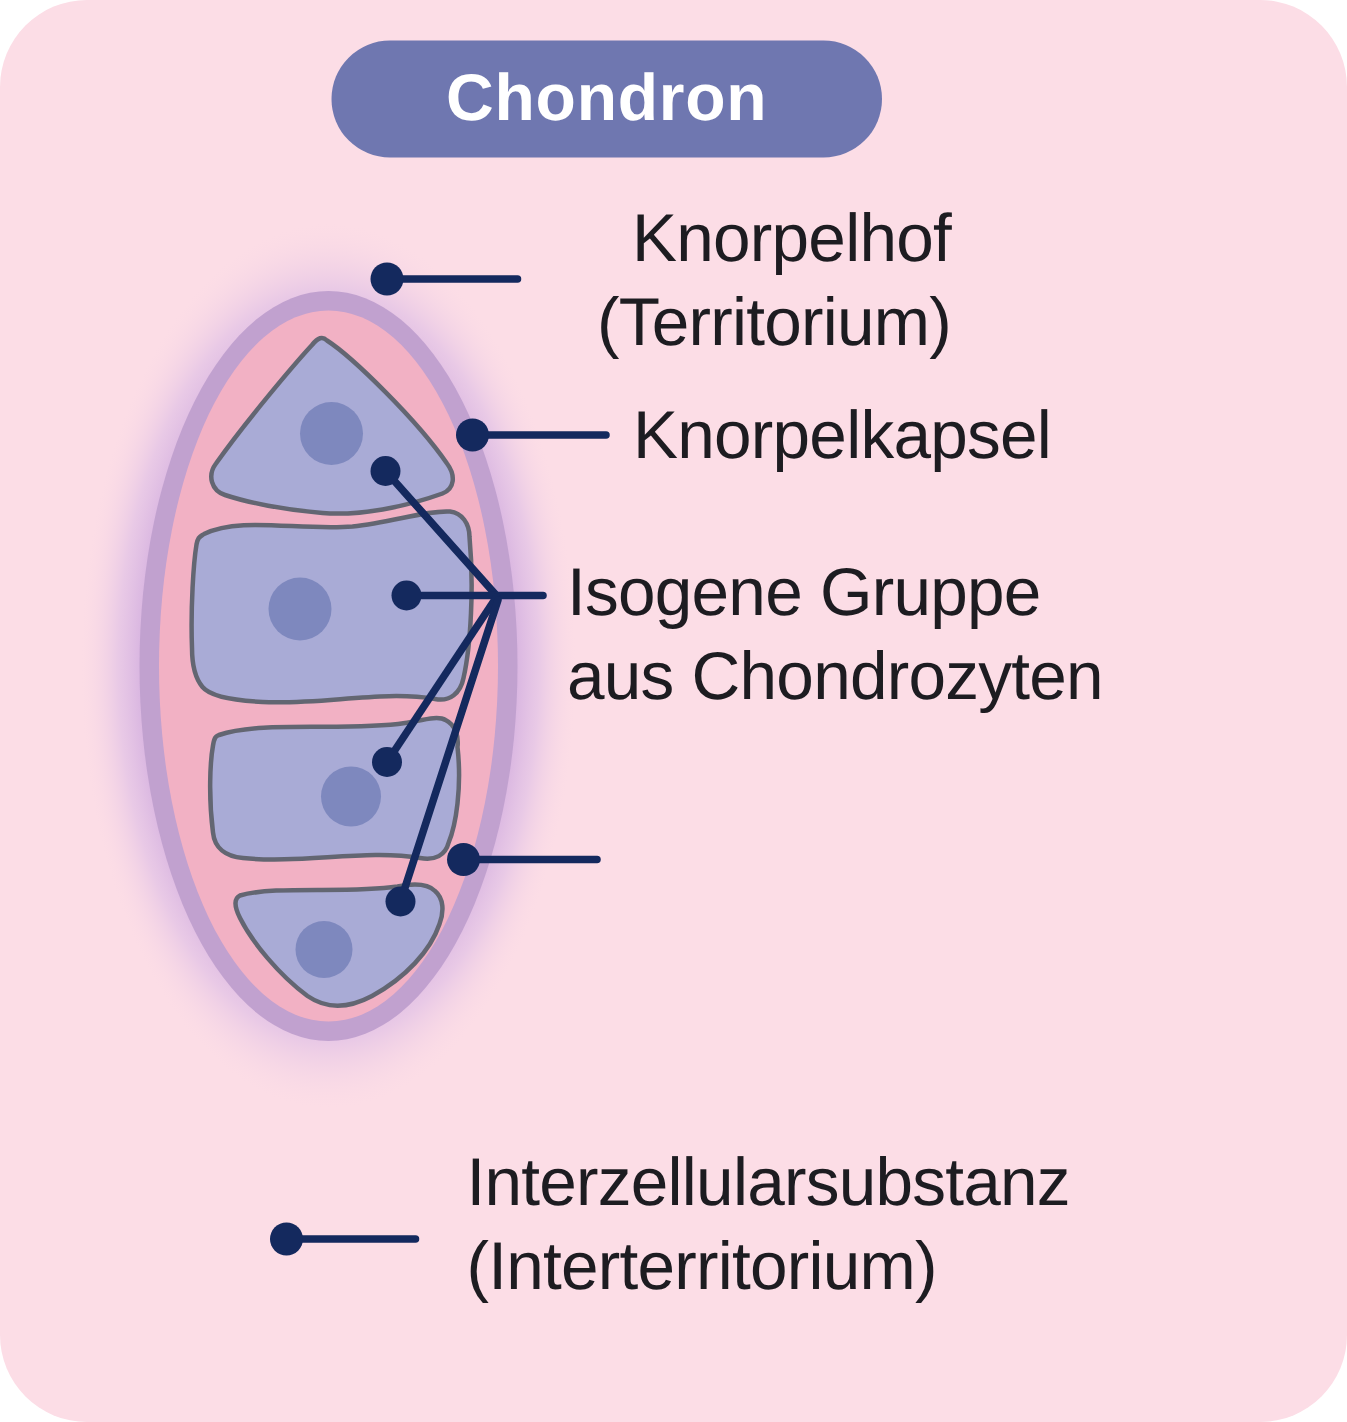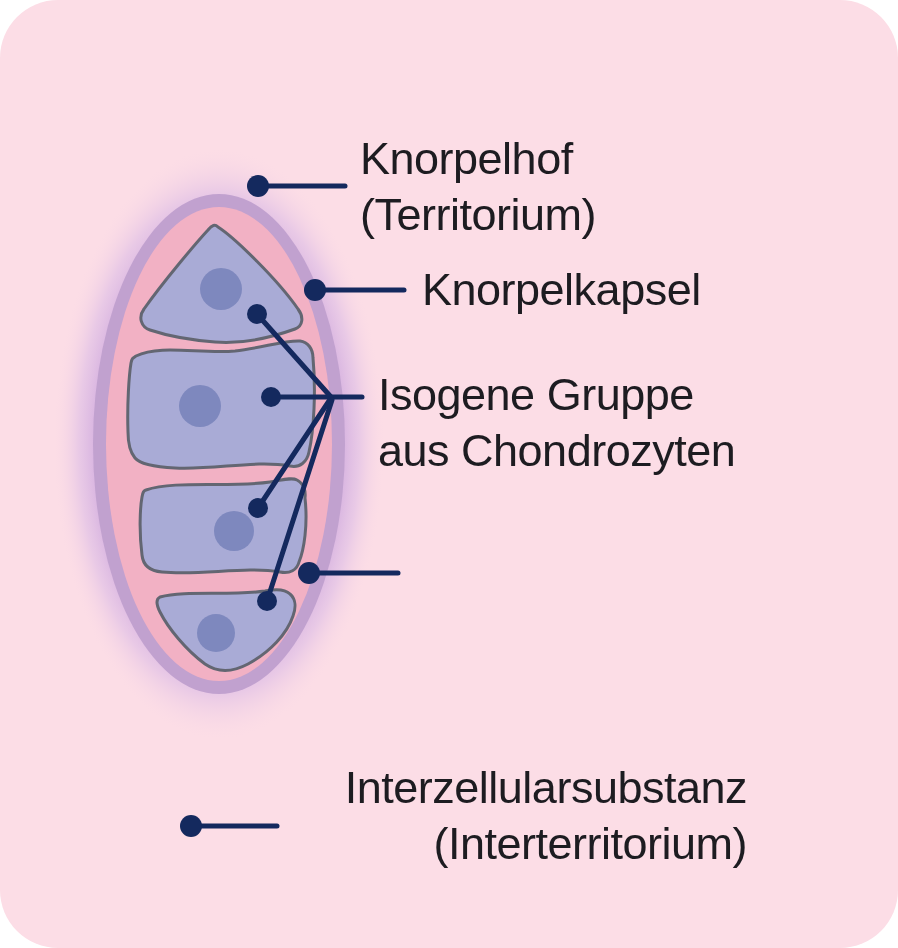--- a/index.html
+++ b/index.html
@@ -36,32 +36,35 @@
   .pointer-line{stroke:#14295e;stroke-width:5;stroke-linecap:round;fill:none;}
   .pointer-dot{fill:#14295e;}
   .lbl{
     position:absolute;
     color:#1d1c21;
     font-size:45px;
     line-height:56px;
     letter-spacing:-0.5px;
     white-space:pre-line;
   }
-  .lbl-knorpelhof{left:360px;top:131px;width:290px;text-align:left;}
+  .lbl-knorpelhof{left:344px;top:131px;width:290px;text-align:right;}
   .lbl-knorpelkapsel{left:422px;top:262px;}
   .lbl-isogene{left:378px;top:367px;text-align:left;}
   .lbl-lakune{left:419px;top:545px;}
-  .lbl-interzellular{left:295px;top:760px;width:452px;text-align:right;}
+  .lbl-interzellular{left:311px;top:760px;width:452px;text-align:left;}
 </style>
 </head>
 <body>
 
 <div class="canvas">
   <div class="card"></div>
 
+  <div class="pill">
+    <span class="pill-title">Chondron</span>
+  </div>
 
   <svg class="diagram-svg" width="898" height="948" viewBox="0 0 898 948" xmlns="http://www.w3.org/2000/svg">
     <defs>
       <radialGradient id="glowGrad" cx="50%" cy="50%" r="50%">
         <stop offset="0%" stop-color="#cfa9dd" stop-opacity="0.95"></stop>
         <stop offset="72%" stop-color="#cfa9dd" stop-opacity="0.95"></stop>
         <stop offset="85%" stop-color="#d9b9e6" stop-opacity="0.55"></stop>
         <stop offset="100%" stop-color="#f7d7e6" stop-opacity="0"></stop>
       </radialGradient>
     </defs>

